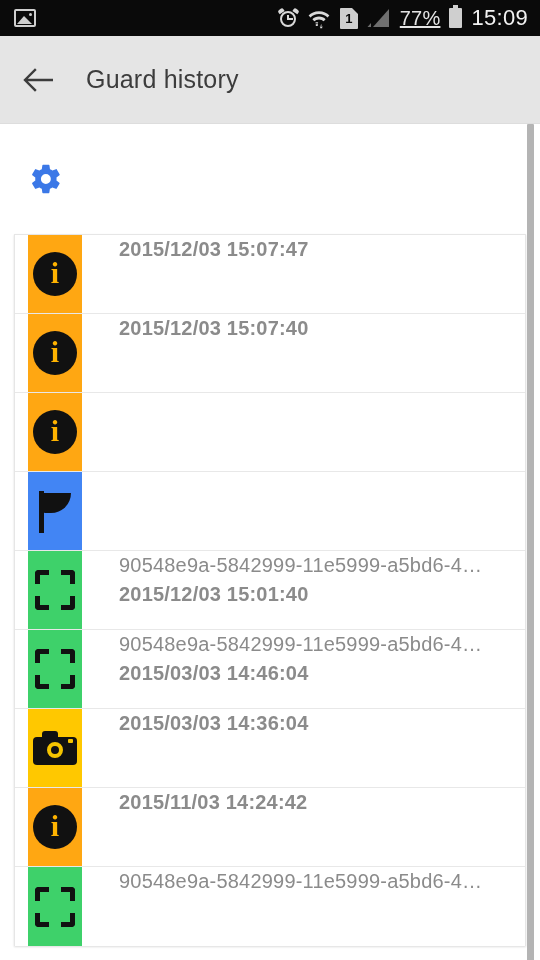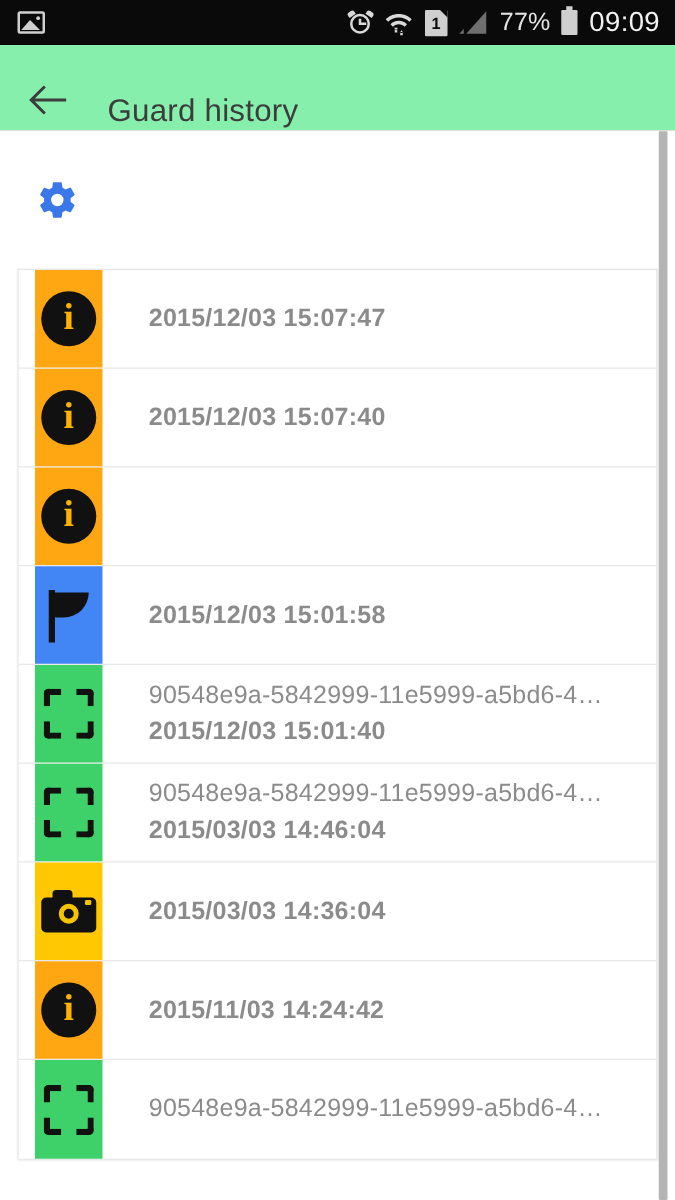--- a/index.html
+++ b/index.html
@@ -25,53 +25,53 @@
     border-bottom:8px solid #cfcfcf;
   }
   .sb-gallery::before{ content:""; position:absolute; right:2px; top:2px; width:3px;height:3px;border-radius:50%;background:#cfcfcf; }
   .sb-alarm{ position:relative; width:19px;height:19px; }
   .sb-alarm .dial{ position:absolute; left:1px; top:2px; width:16px;height:16px;border:2px solid #d9d9d9;border-radius:50%; }
   .sb-alarm .bellL, .sb-alarm .bellR{ position:absolute; top:0px; width:6px;height:4px;background:#d9d9d9;border-radius:2px 2px 0 0; }
   .sb-alarm .bellL{ left:-1px; transform:rotate(-35deg); }
   .sb-alarm .bellR{ right:-1px; transform:rotate(35deg); }
   .sb-alarm .hand1{ position:absolute; left:8px; top:6px; width:2px;height:5px;background:#d9d9d9; }
   .sb-alarm .hand2{ position:absolute; left:9px; top:9px; width:5px;height:2px;background:#d9d9d9; }
-  .sb-text{ color:#e4e4e4; font-size:20px; letter-spacing:.2px; }
+  .sb-text{ color:#e4e4e4; font-size:20px; letter-spacing:.2px;text-decoration:underline; }
   .sb-time{ color:#f2f2f2; font-size:22px; letter-spacing:.3px; }
   .sb-sim{
     width:18px;height:21px;background:#cfcfcf;color:#0a0a0a;
     font-size:13px;font-weight:bold;display:flex;align-items:center;justify-content:center;
     border-radius:1px; position:relative;
   }
   .sb-sim::before{ content:""; position:absolute; right:0; top:0; border-top:6px solid #0a0a0a; border-left:6px solid transparent; }
   .sb-batt{ width:13px;height:20px;background:#cfcfcf;border-radius:1px;position:relative; }
   .sb-batt::before{ content:""; position:absolute; left:4px; top:-3px; width:5px;height:3px;background:#cfcfcf; }
 
   
   .appbar{
-    height:69px; background:#86efac; display:flex; align-items:flex-end;
+    height:88px; background:#e5e5e5; display:flex; align-items:center;
     border-bottom:1px solid #dddddd; padding-left:14px;
   }
   .back-btn{ width:48px;height:48px;display:flex;align-items:center;justify-content:center; }
   .appbar-title{ font-size:25px; color:#3c3c3c; margin-left:24px; letter-spacing:.2px; }
 
   
   .content{ position:relative; height:855px; background:#ffffff; }
   .settings-row{ height:110px; display:flex; align-items:center; padding-left:24px; }
   .gear-btn{ width:44px;height:44px;display:flex;align-items:center;justify-content:center; }
 
   .card{
     margin:0 14px 0 14px; background:#ffffff;
     border:1px solid #e6e6e6; border-bottom:none;
     box-shadow:0 1px 2px rgba(0,0,0,.14);
   }
   .row{ display:flex; align-items:stretch; border-bottom:1px solid #e8e8e8; min-height:79px; }
   .row:last-child{ border-bottom:none; }
   .tile{ width:54px; margin-left:13px; display:flex; align-items:center; justify-content:center; flex:none; }
-  .row-body{ flex:1; display:flex; flex-direction:column; justify-content:center; padding-left:37px; padding-right:10px; }
+  .row-body{ flex:1; display:flex; flex-direction:column; justify-content:flex-start; padding-left:37px; padding-right:10px; }
   .row-line{ font-size:20px; color:#8b8b8b; font-weight:normal; letter-spacing:.2px; line-height:1.45;
              white-space:nowrap; overflow:hidden; }
   .row-line.single{ font-weight:bold; }
 
   
   .ic-info{ width:44px;height:44px;border-radius:50%;background:#111111;display:flex;align-items:center;justify-content:center; }
   .ic-info span{ color:#ffb300; font-size:30px; font-weight:bold; font-family:"Liberation Serif", serif; line-height:1; margin-top:-2px; }
   .ic-flag{ position:relative; width:40px;height:44px; }
   .ic-flag .pole{ position:absolute; left:4px; top:2px; width:5px; height:42px; background:#111111; }
   .ic-flag .cloth{ position:absolute; left:8px; top:4px; width:28px; height:20px; background:#111111;
@@ -117,21 +117,21 @@
     </svg>
     <div class="sb-sim">
         <span>1</span>
       </div>
     <svg width="24" height="21" viewBox="0 0 24 21">
       <path d="M22 1 L22 19 L6 19 Z" fill="#6f6f6f"></path>
       <path d="M4 15 L4 19 L0.5 19 Z" fill="#6f6f6f"></path>
     </svg>
     <div class="sb-text">77%</div>
     <div class="sb-batt"></div>
-    <div class="sb-time">09:09</div>
+    <div class="sb-time">15:09</div>
   </div>
 </div>
 
 <div class="appbar">
   <div class="back-btn">
     <svg class="back-arrow" width="30" height="26" viewBox="0 0 30 26">
       <path d="M29 13 H3 M12 3 L2 13 L12 23" stroke="#3c3c3c" stroke-width="2.4" fill="none" stroke-linecap="square"></path>
     </svg>
   </div>
   <div class="appbar-title">Guard history</div>
@@ -176,23 +176,20 @@
           </div>
         </div>
       </div>
       <div class="row">
         <div class="tile" style="background: rgb(66, 133, 244);">
           <div class="ic-flag">
             <div class="pole"></div>
             <div class="cloth"></div>
           </div>
         </div>
-        <div class="row-body">
-          <div class="row-line single">2015/12/03 15:01:58</div>
-        </div>
       </div>
       <div class="row">
         <div class="tile" style="background: rgb(62, 209, 106);">
           <div class="ic-scan">
             <i class="tl"></i>
             <i class="tr"></i>
             <i class="bl"></i>
             <i class="br"></i>
           </div>
         </div>

